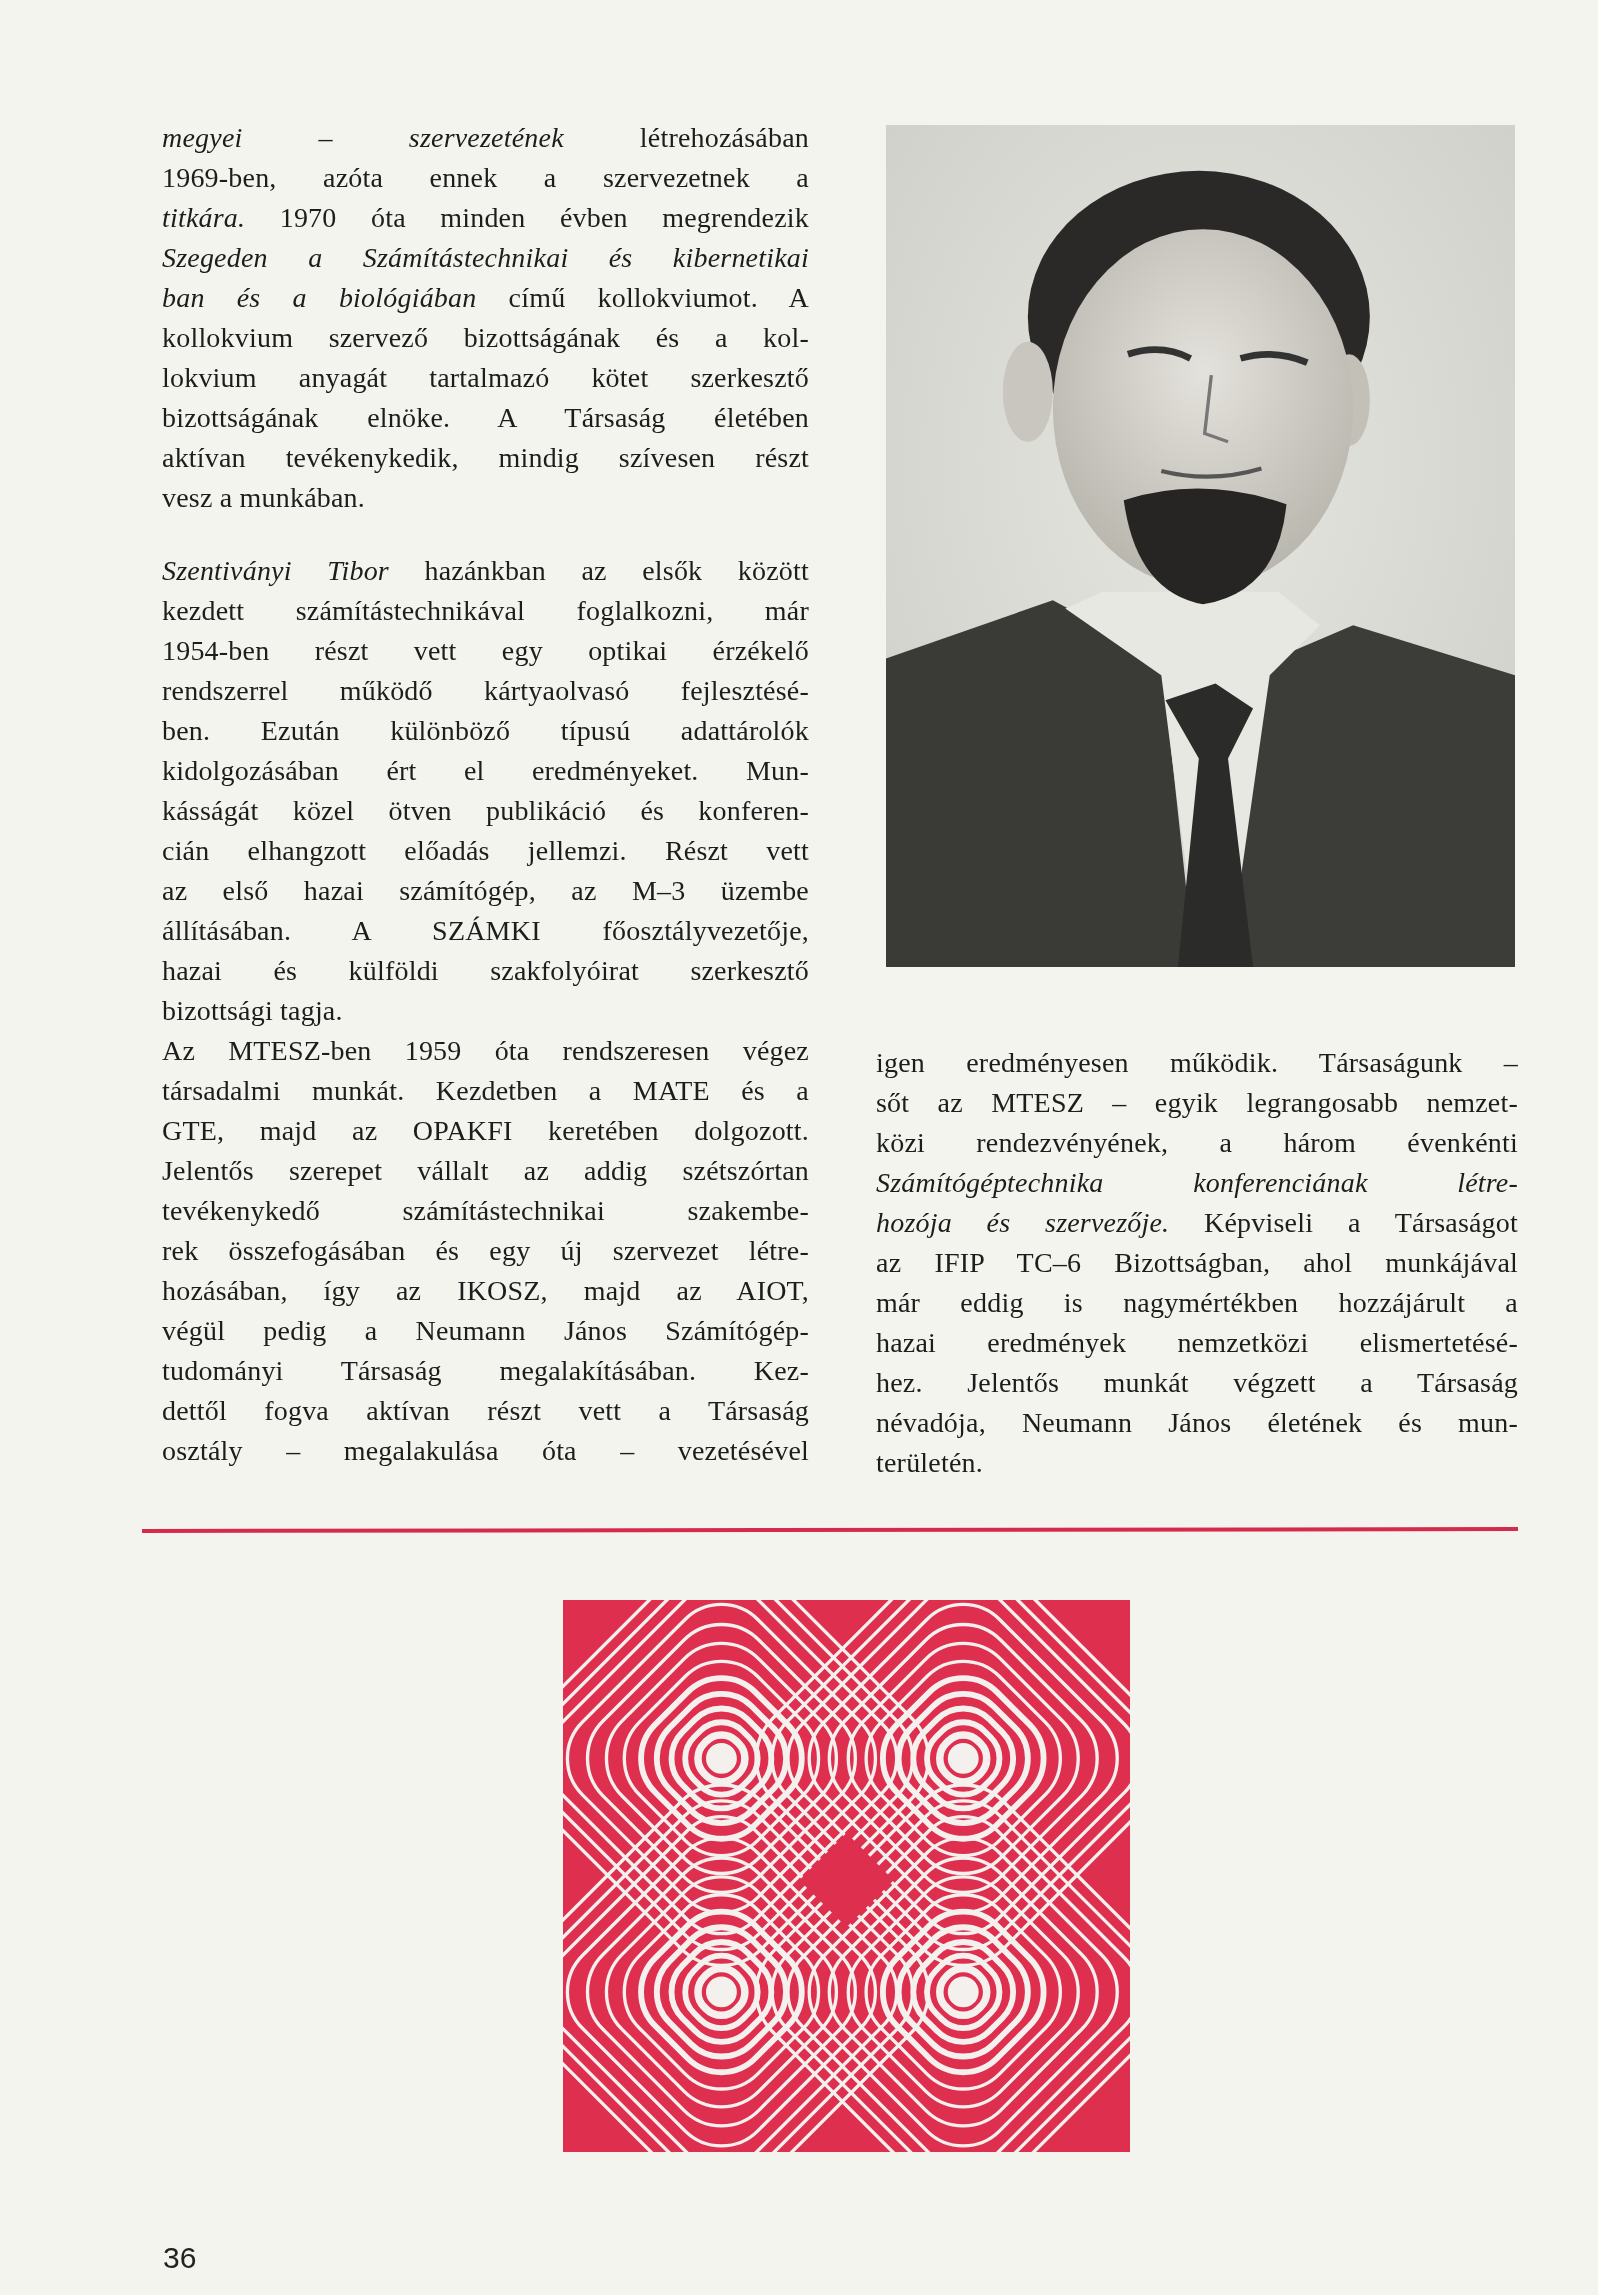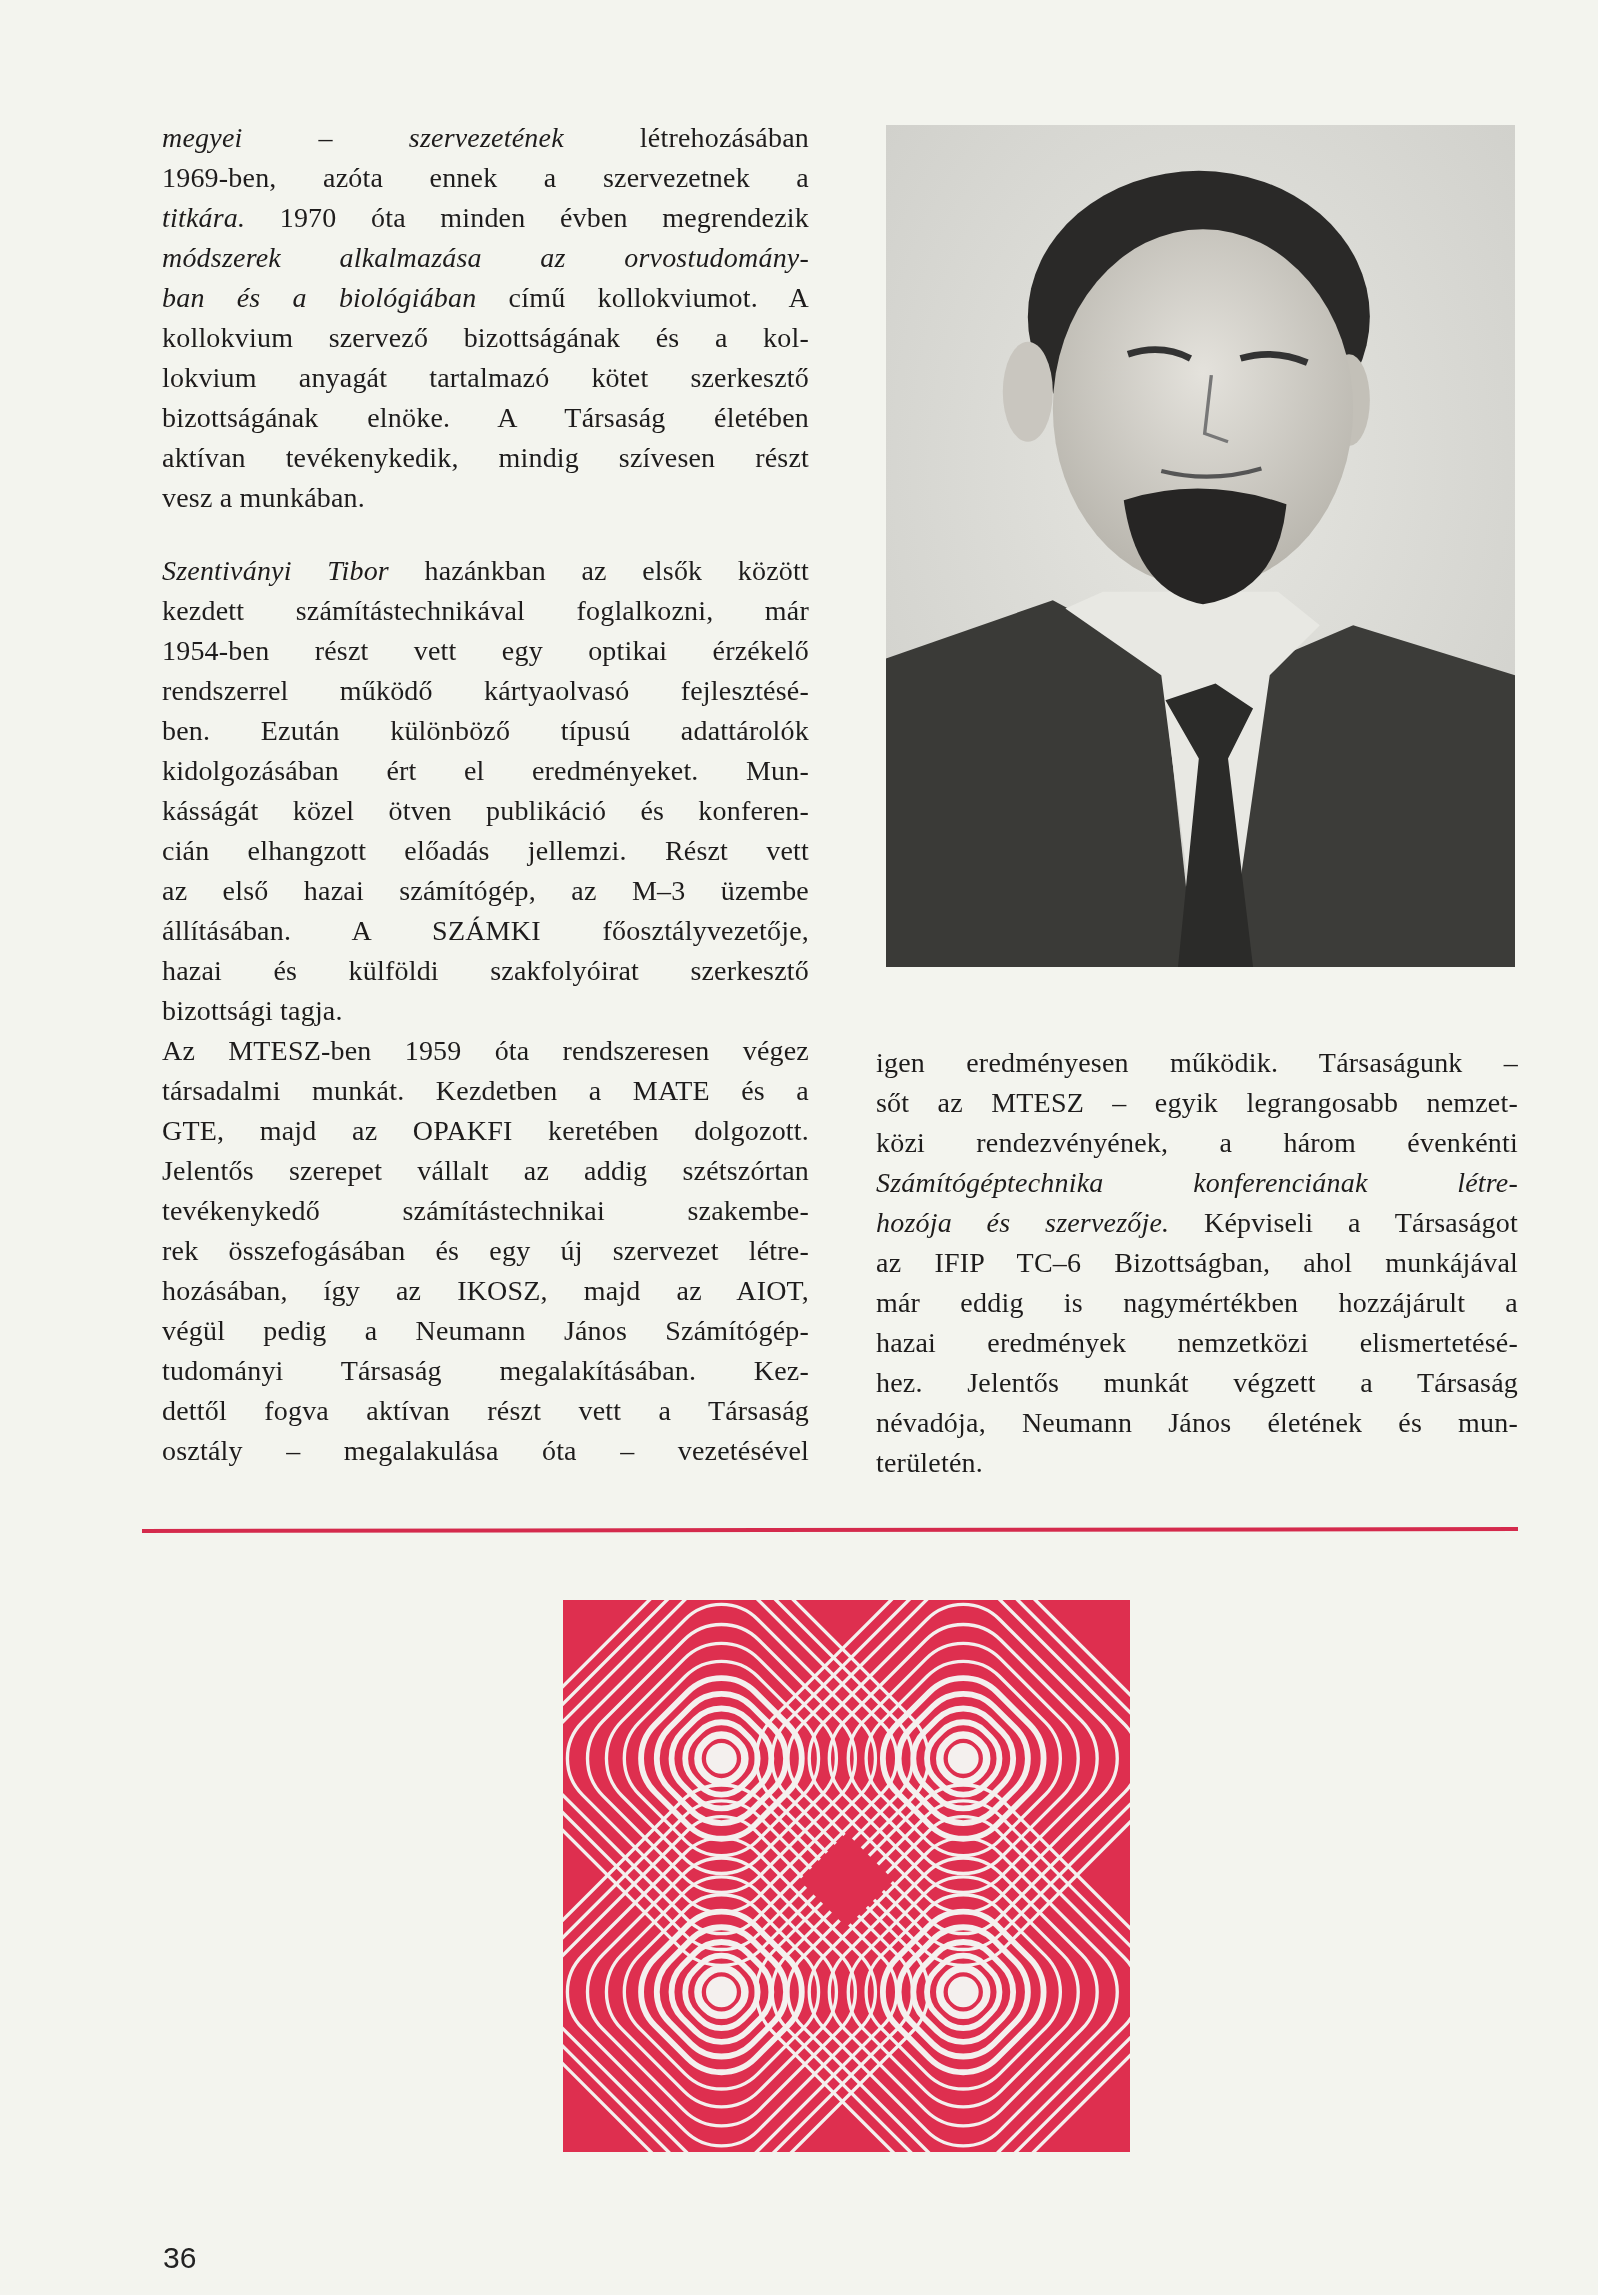--- a/index.html
+++ b/index.html
@@ -45,21 +45,21 @@
     font-size: 30px; color: #222; margin-top: 46px;
   }
 </style>
 </head>
 <body>
 
 <div id="left-col" class="col-text">
     <span class="line"><i>megyei  –  szervezetének</i><span> létrehozásában</span></span>
     <span class="line"><span>1969-ben, azóta ennek a szervezetnek a</span></span>
     <span class="line"><i>titkára.</i><span> 1970 óta minden évben megrendezik</span></span>
-    <span class="line"><i>módszerek alkalmazása az orvostudomány-</i></span>
+    <span class="line"><i>Szegeden a Számítástechnikai és kibernetikai</i></span>
     <span class="line"><i>ban és a biológiában</i><span> című kollokviumot. A</span></span>
     <span class="line"><span>kollokvium szervező bizottságának és a kol-</span></span>
     <span class="line"><span>lokvium anyagát tartalmazó kötet szerkesztő</span></span>
     <span class="line"><span>bizottságának elnöke. A Társaság életében</span></span>
     <span class="line"><span>aktívan tevékenykedik, mindig szívesen részt</span></span>
     <span class="line last"><span>vesz a munkában.</span></span>
     <span class="gap"></span>
     <span class="line"><i>Szentiványi Tibor</i><span> hazánkban az elsők között</span></span>
     <span class="line"><span>kezdett számítástechnikával foglalkozni, már</span></span>
     <span class="line"><span>1954-ben részt vett egy optikai érzékelő</span></span>

